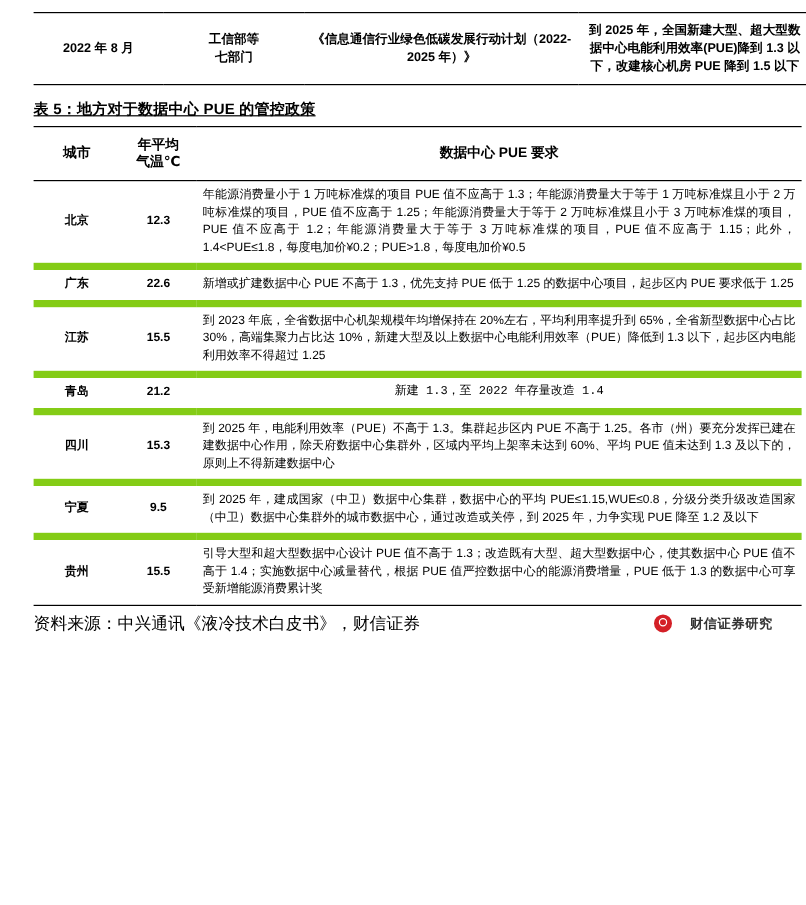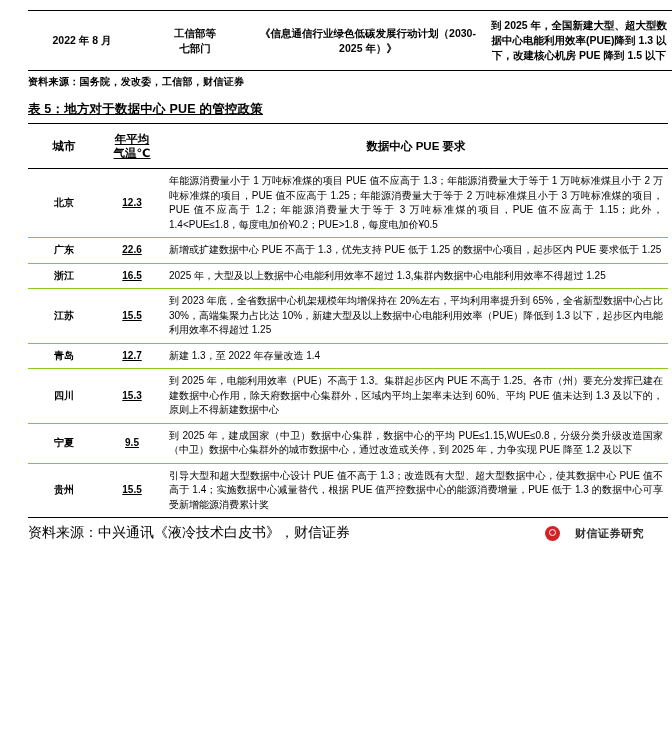--- a/index.html
+++ b/index.html
@@ -60,29 +60,29 @@
   .maintable thead th{
     font-size:11.5px;
     font-weight:bold;
     text-align:center;
     border-top:1.4px solid #000;
     border-bottom:1px solid #000;
     padding:8px 4px;
     line-height:14px;
   }
   .maintable tbody td{
-    border-bottom:1px solid #84cc16;
+    border-bottom:6px solid #84cc16;
   }
   .maintable tbody tr:last-child td{
     border-bottom:1.4px solid #000;
   }
   .col-city{width:64px;text-align:center;font-weight:bold;}
-  .col-temp{width:56px;text-align:center;font-weight:bold;text-decoration:underline;}
+  .col-temp{width:56px;text-align:center;font-weight:bold;}
   .col-req{width:496px;text-align:justify;text-justify:inter-ideograph;}
-  .col-req.center{}
+  .col-req.center{text-align:center;font-family:Liberation Mono, monospace;}
 
   
   .footer{
     display:flex;
     align-items:center;
     justify-content:space-between;
     margin:6px 28px 0 28px;
   }
   .footer .src{font-size:14px;font-weight:normal;}
   .brand{display:flex;align-items:center;gap:15px;justify-content:center;}
@@ -106,27 +106,26 @@
 <body>
 
 <div class="page">
 
   <table class="toptable">
     <tbody>
       <tr>
         <td class="c1">2022 年 8 月</td>
         <td class="c2" style="white-space:pre-line;">工信部等
 七部门</td>
-        <td class="c3">《信息通信行业绿色低碳发展行动计划（2030-2025 年）》</td>
+        <td class="c3">《信息通信行业绿色低碳发展行动计划（2022-2025 年）》</td>
         <td class="c4">到 2025 年，全国新建大型、超大型数据中心电能利用效率(PUE)降到 1.3 以下，改建核心机房 PUE 降到 1.5 以下</td>
       </tr>
     </tbody>
   </table>
 
-  <div class="source">资料来源：国务院，发改委，工信部，财信证券</div>
 
   <div class="tabletitle">表 5：地方对于数据中心 PUE 的管控政策</div>
 
   <table class="maintable">
     <thead>
       <tr>
         <th class="col-city">城市</th>
         <th class="col-temp" style="white-space:pre-line;">年平均
 气温℃</th>
         <th class="col-req">数据中心 PUE 要求</th>
@@ -137,32 +136,27 @@
         <td class="col-city">北京</td>
         <td class="col-temp">12.3</td>
         <td class="col-req">年能源消费量小于 1 万吨标准煤的项目 PUE 值不应高于 1.3；年能源消费量大于等于 1 万吨标准煤且小于 2 万吨标准煤的项目，PUE 值不应高于 1.25；年能源消费量大于等于 2 万吨标准煤且小于 3 万吨标准煤的项目，PUE 值不应高于 1.2；年能源消费量大于等于 3 万吨标准煤的项目，PUE 值不应高于 1.15；此外，1.4&lt;PUE≤1.8，每度电加价¥0.2；PUE&gt;1.8，每度电加价¥0.5</td>
       </tr>
       <tr>
         <td class="col-city">广东</td>
         <td class="col-temp">22.6</td>
         <td class="col-req">新增或扩建数据中心 PUE 不高于 1.3，优先支持 PUE 低于 1.25 的数据中心项目，起步区内 PUE 要求低于 1.25</td>
       </tr>
       <tr>
-        <td class="col-city">浙江</td>
-        <td class="col-temp">16.5</td>
-        <td class="col-req">2025 年，大型及以上数据中心电能利用效率不超过 1.3,集群内数据中心电能利用效率不得超过 1.25</td>
-      </tr>
-      <tr>
         <td class="col-city">江苏</td>
         <td class="col-temp">15.5</td>
         <td class="col-req">到 2023 年底，全省数据中心机架规模年均增保持在 20%左右，平均利用率提升到 65%，全省新型数据中心占比 30%，高端集聚力占比达 10%，新建大型及以上数据中心电能利用效率（PUE）降低到 1.3 以下，起步区内电能利用效率不得超过 1.25</td>
       </tr>
       <tr>
         <td class="col-city">青岛</td>
-        <td class="col-temp">12.7</td>
+        <td class="col-temp">21.2</td>
         <td class="col-req center">新建 1.3，至 2022 年存量改造 1.4</td>
       </tr>
       <tr>
         <td class="col-city">四川</td>
         <td class="col-temp">15.3</td>
         <td class="col-req">到 2025 年，电能利用效率（PUE）不高于 1.3。集群起步区内 PUE 不高于 1.25。各市（州）要充分发挥已建在建数据中心作用，除天府数据中心集群外，区域内平均上架率未达到 60%、平均 PUE 值未达到 1.3 及以下的，原则上不得新建数据中心</td>
       </tr>
       <tr>
         <td class="col-city">宁夏</td>
         <td class="col-temp">9.5</td>

